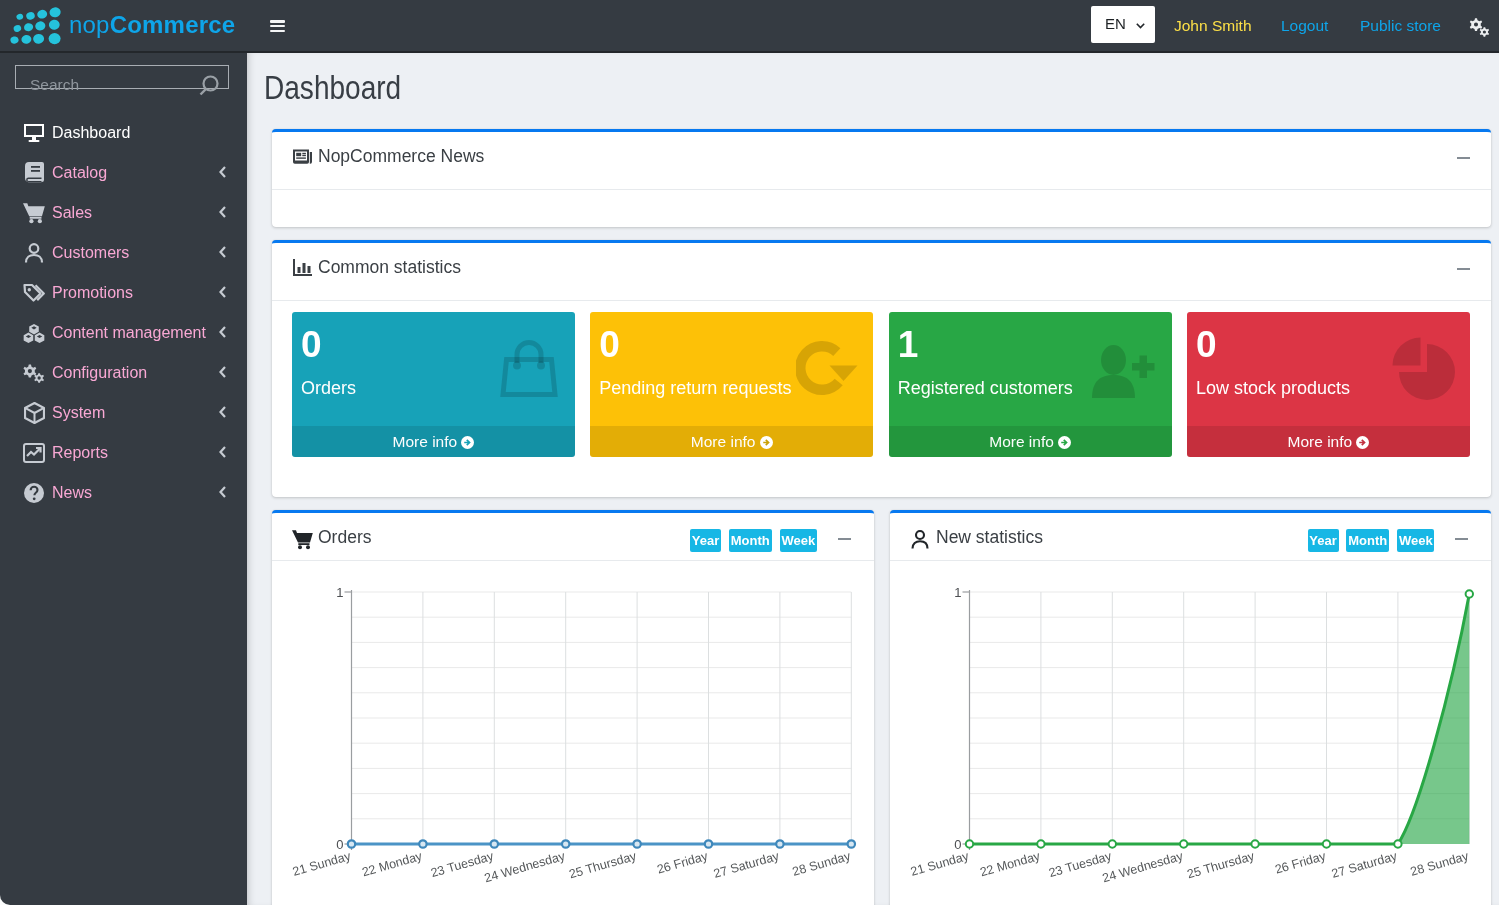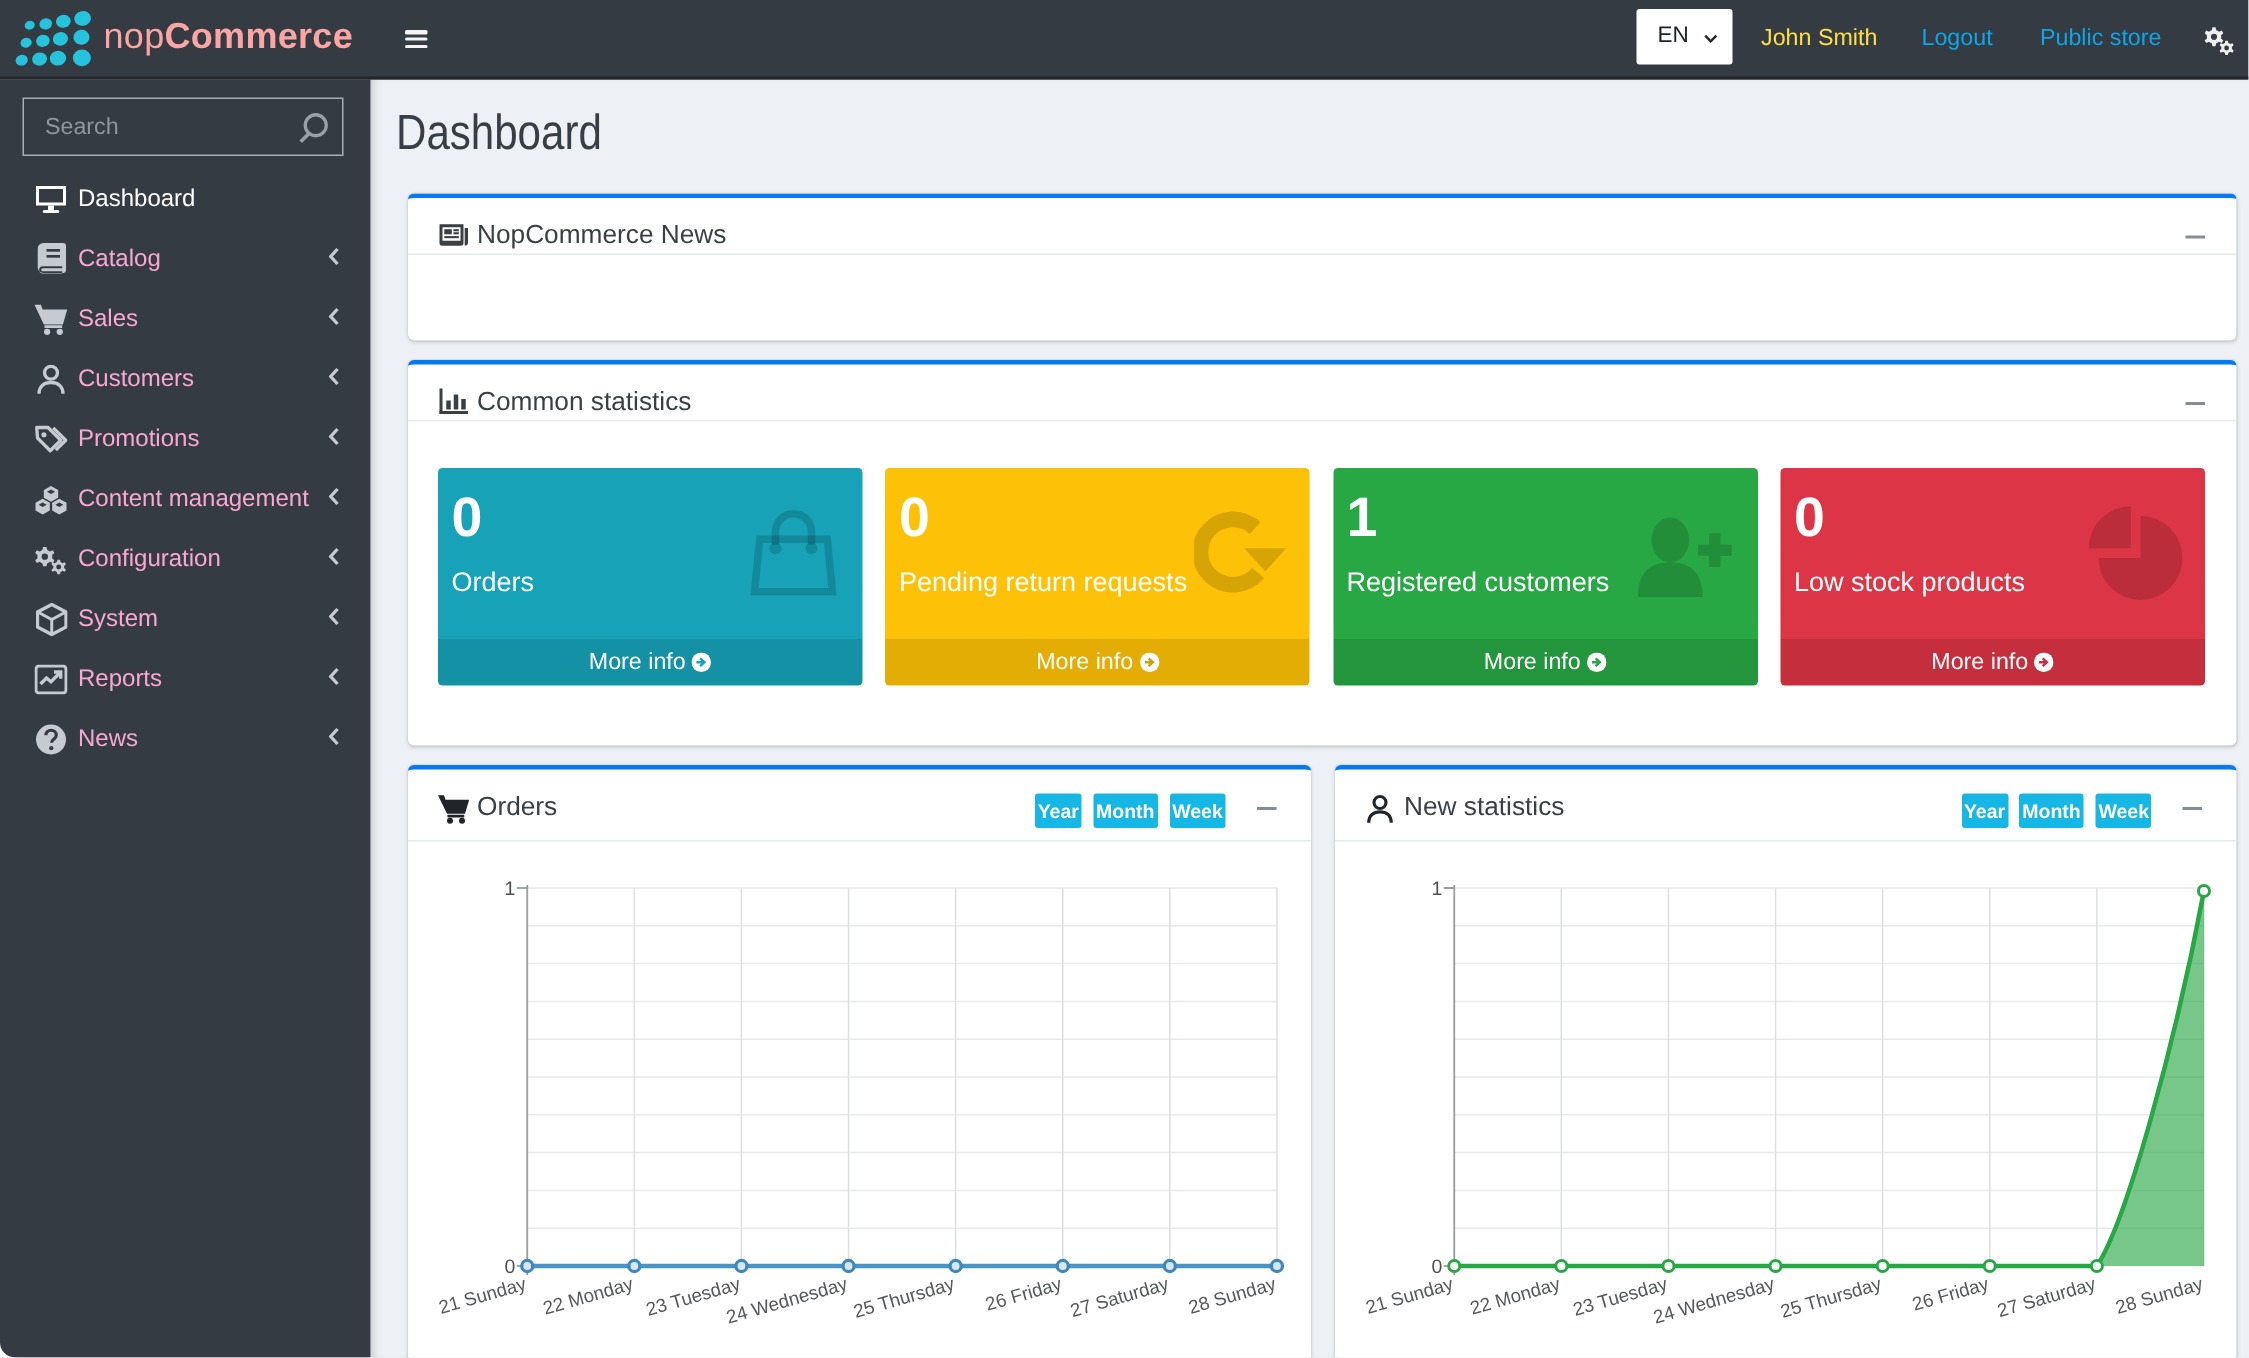--- a/index.html
+++ b/index.html
@@ -1,43 +1,43 @@
 <!DOCTYPE html>
 <html><head>
 <meta charset="utf-8">
 <style>
 * { margin:0; padding:0; box-sizing:border-box; }
 html,body { width:1499px; height:905px; overflow:hidden; font-family:"Liberation Sans", sans-serif; }
 body { background:#edf0f4; position:relative; }
 
 
 #topbar { position:absolute; left:0; top:0; width:1499px; height:53px; background:#353b42; border-bottom:2px solid #23272b; }
-#brandtext { position:absolute; left:69px; top:11px; color:#fca5a5; font-size:24px; letter-spacing:0.2px; }
+#brandtext { position:absolute; left:69px; top:11px; color:#0ea5e9; font-size:24px; letter-spacing:0.2px; }
 #brandtext b { font-weight:bold; }
 #hamb { position:absolute; left:270px; top:20px; }
 #hamb div { width:15px; height:2.6px; background:#f4f5f6; border-radius:1px; margin-bottom:2.2px; }
 .topitem { position:absolute; top:0; height:53px; line-height:51px; color:#0ea5e9; font-size:15.5px; }
 #ensel { position:absolute; left:1091px; top:6px; width:64px; height:37px; background:#fff; border-radius:2px; }
 #ensel span { position:absolute; left:14px; top:9px; font-size:15px; color:#1d2124; }
 
 
 #sidebar { position:absolute; left:0; top:53px; width:247px; height:852px; background:#353b42; }
-#searchbox { position:absolute; left:15px; top:12px; width:214px; height:39px; border:1.5px solid #a8adb3; background:transparent; }
+#searchbox { position:absolute; left:15px; top:12px; width:214px; height:24px; border:1.5px solid #a8adb3; background:transparent; }
 #searchbox span { position:absolute; left:14px; top:10px; font-size:15.5px; color:#8f969d; }
 .mitem { position:absolute; left:0; width:247px; height:40px; }
 .mico { position:absolute; left:23px; top:50%; transform:translateY(-50%); width:22px; height:22px; display:flex; align-items:center; justify-content:center; }
 .mtxt { position:absolute; left:52px; top:50%; transform:translateY(-50%); font-size:16px; color:#f9a8d4; }
 .mchev { position:absolute; left:219px; top:50%; transform:translateY(-50%); }
 
 
 #content { position:absolute; left:247px; top:53px; width:1252px; height:852px; background:#edf0f4; box-shadow:inset 6px 0 8px -6px rgba(0,0,0,0.25); }
 #title { position:absolute; left:264px; top:69px; font-size:33px; color:#383e45; transform:scaleX(0.85); transform-origin:left top; }
 
 .panel { position:absolute; background:#fff; border-top:3px solid #0779f0; border-radius:4px; box-shadow:0 1px 3px rgba(0,0,0,0.18), 0 0 1px rgba(0,0,0,0.12); }
-.phead { position:absolute; left:0; top:0; right:0; height:38px; border-bottom:1px solid #e7eaed; }
+.phead { position:absolute; left:0; top:0; right:0; height:58px; border-bottom:1px solid #e7eaed; }
 .ptitle { position:absolute; left:46px; top:14px; font-size:17.5px; color:#3a3f44; }
 .pico { position:absolute; left:20px; top:14px; width:21px; height:21px; }
 .pminus { position:absolute; width:12.5px; height:2.8px; background:#848c94; top:24.5px; }
 
 
 .sbox { position:absolute; top:69px; width:283px; height:145px; border-radius:3px; color:#fff; overflow:hidden; }
 .sbox .num { position:absolute; left:9px; top:12px; font-size:37px; font-weight:bold; }
 .sbox .lbl { position:absolute; left:9px; top:66px; font-size:18px; }
 .sbox .foot { position:absolute; left:0; right:0; bottom:0; height:31px; background:rgba(0,0,0,0.1); text-align:center; line-height:31px; font-size:15.5px; color:#fdfdfd; }
 .sbox .gico { position:absolute; right:14px; top:23px; }

